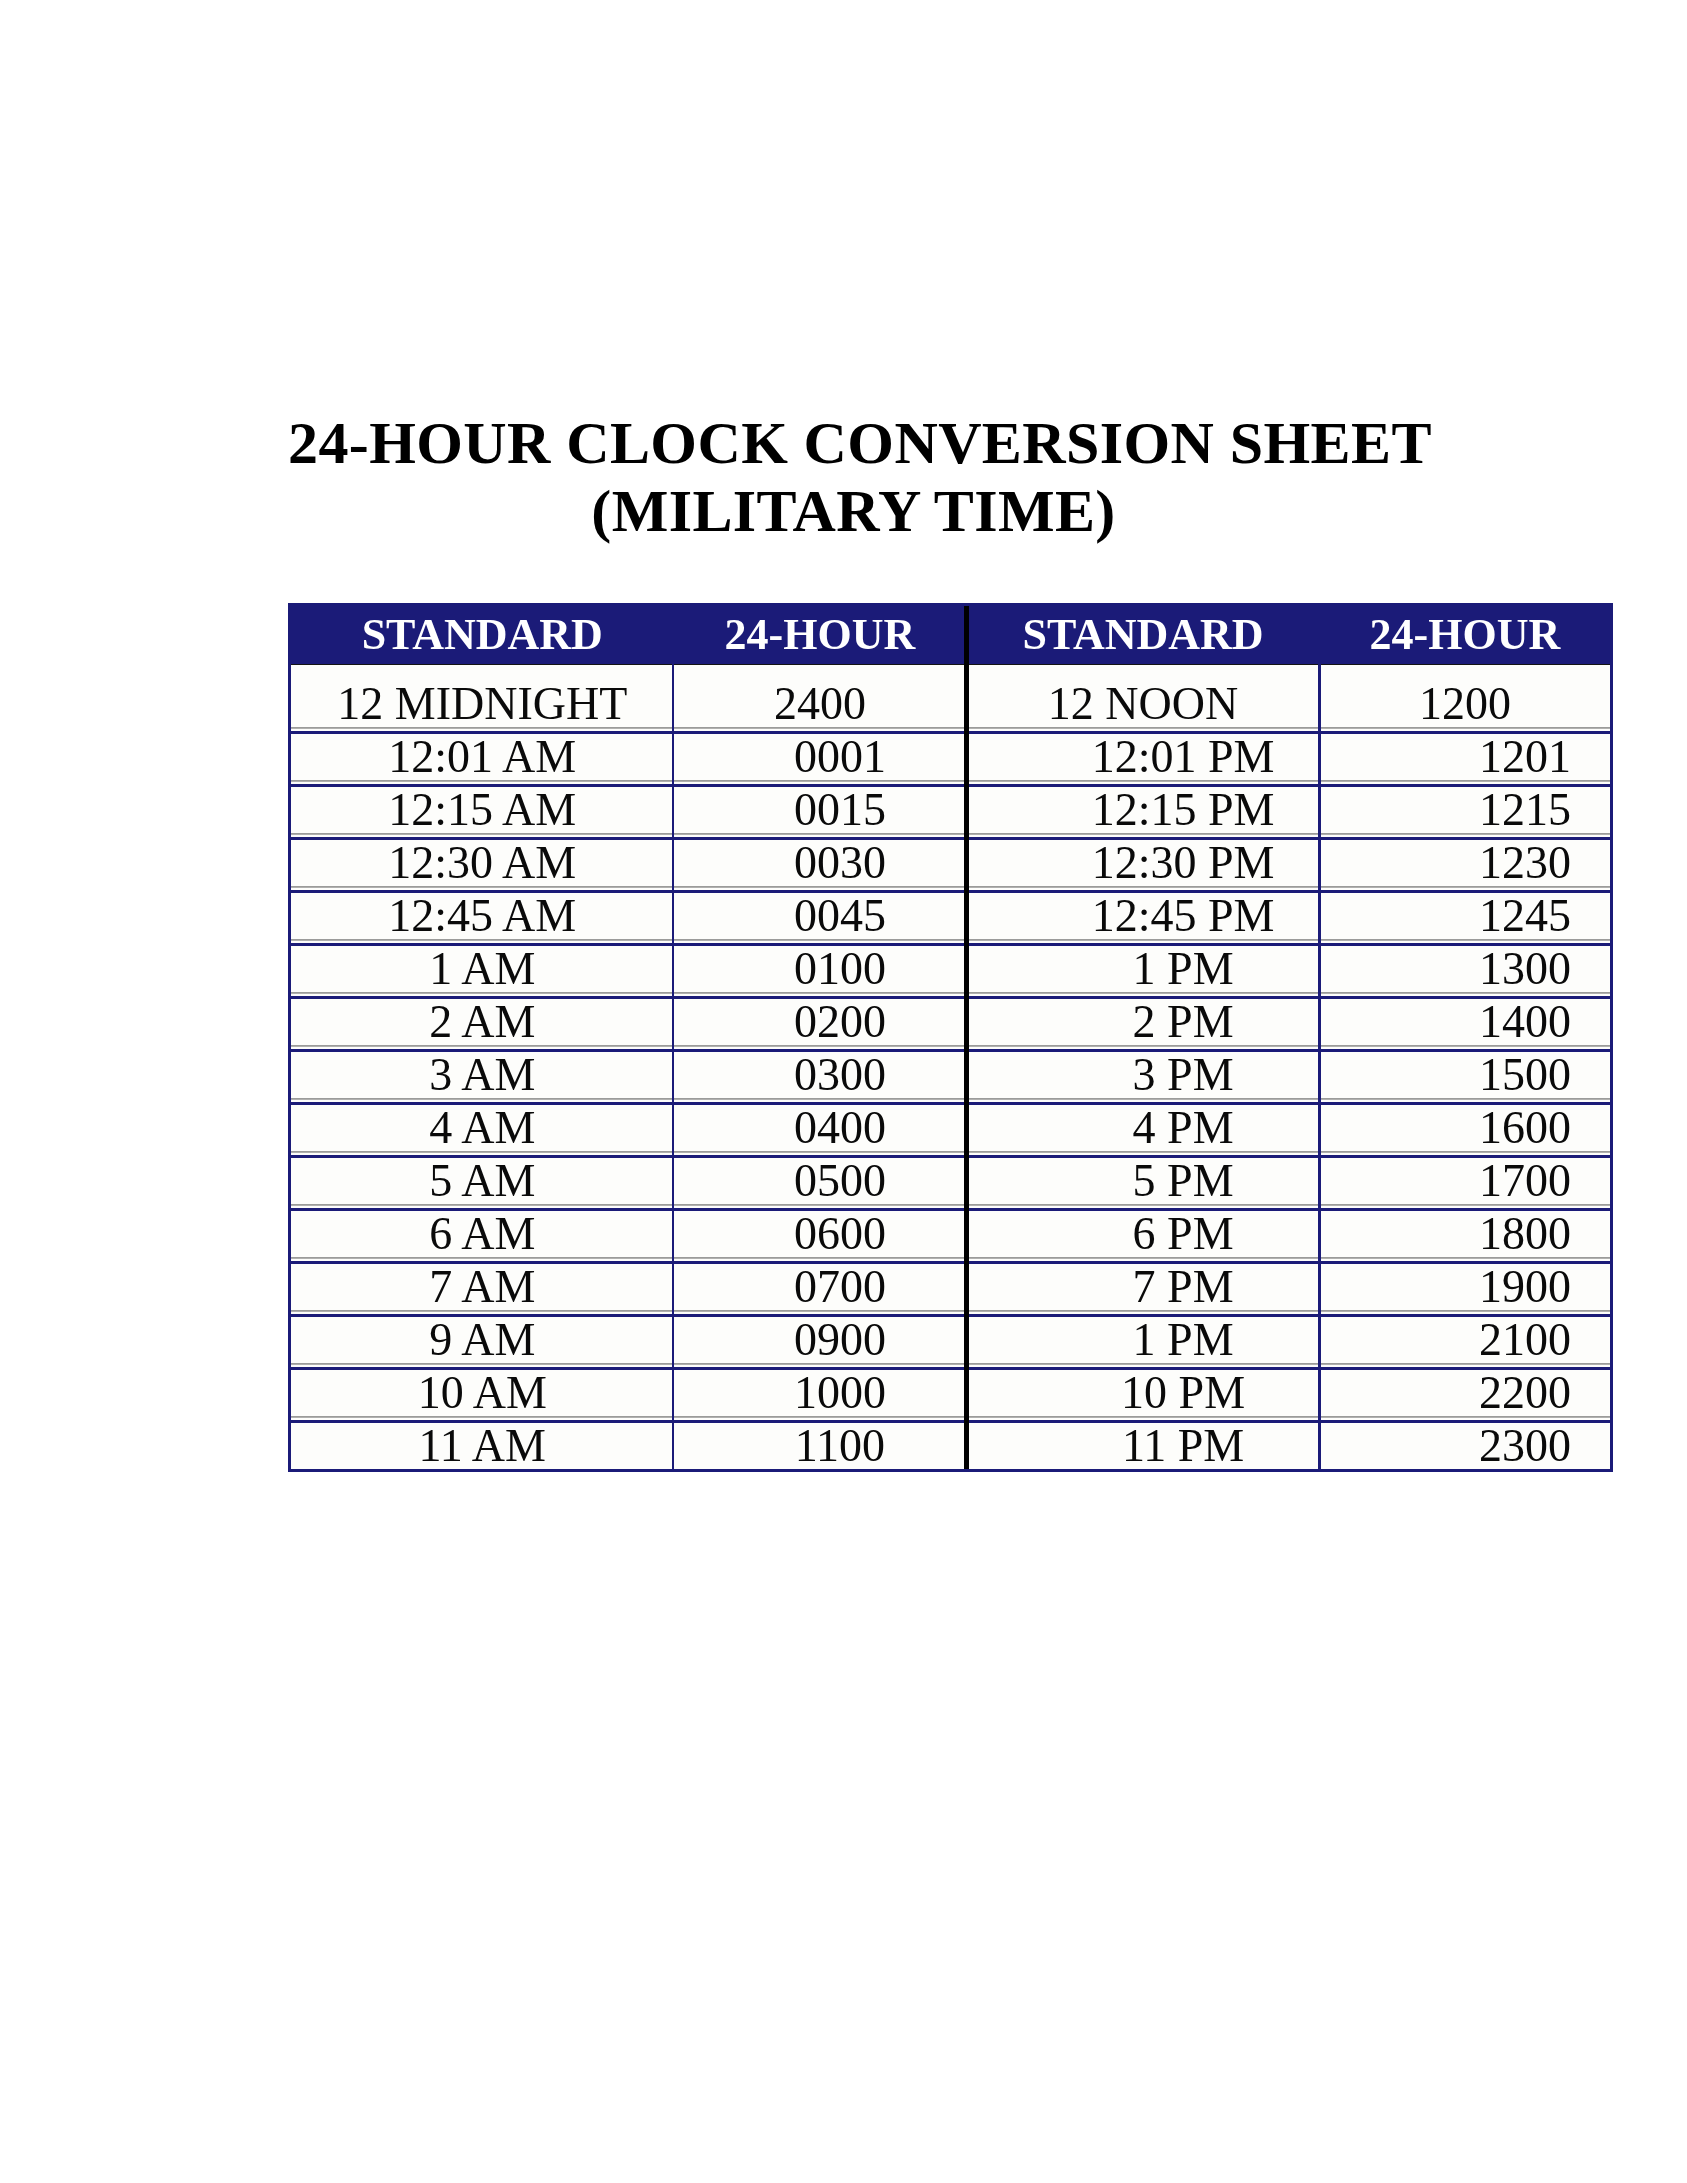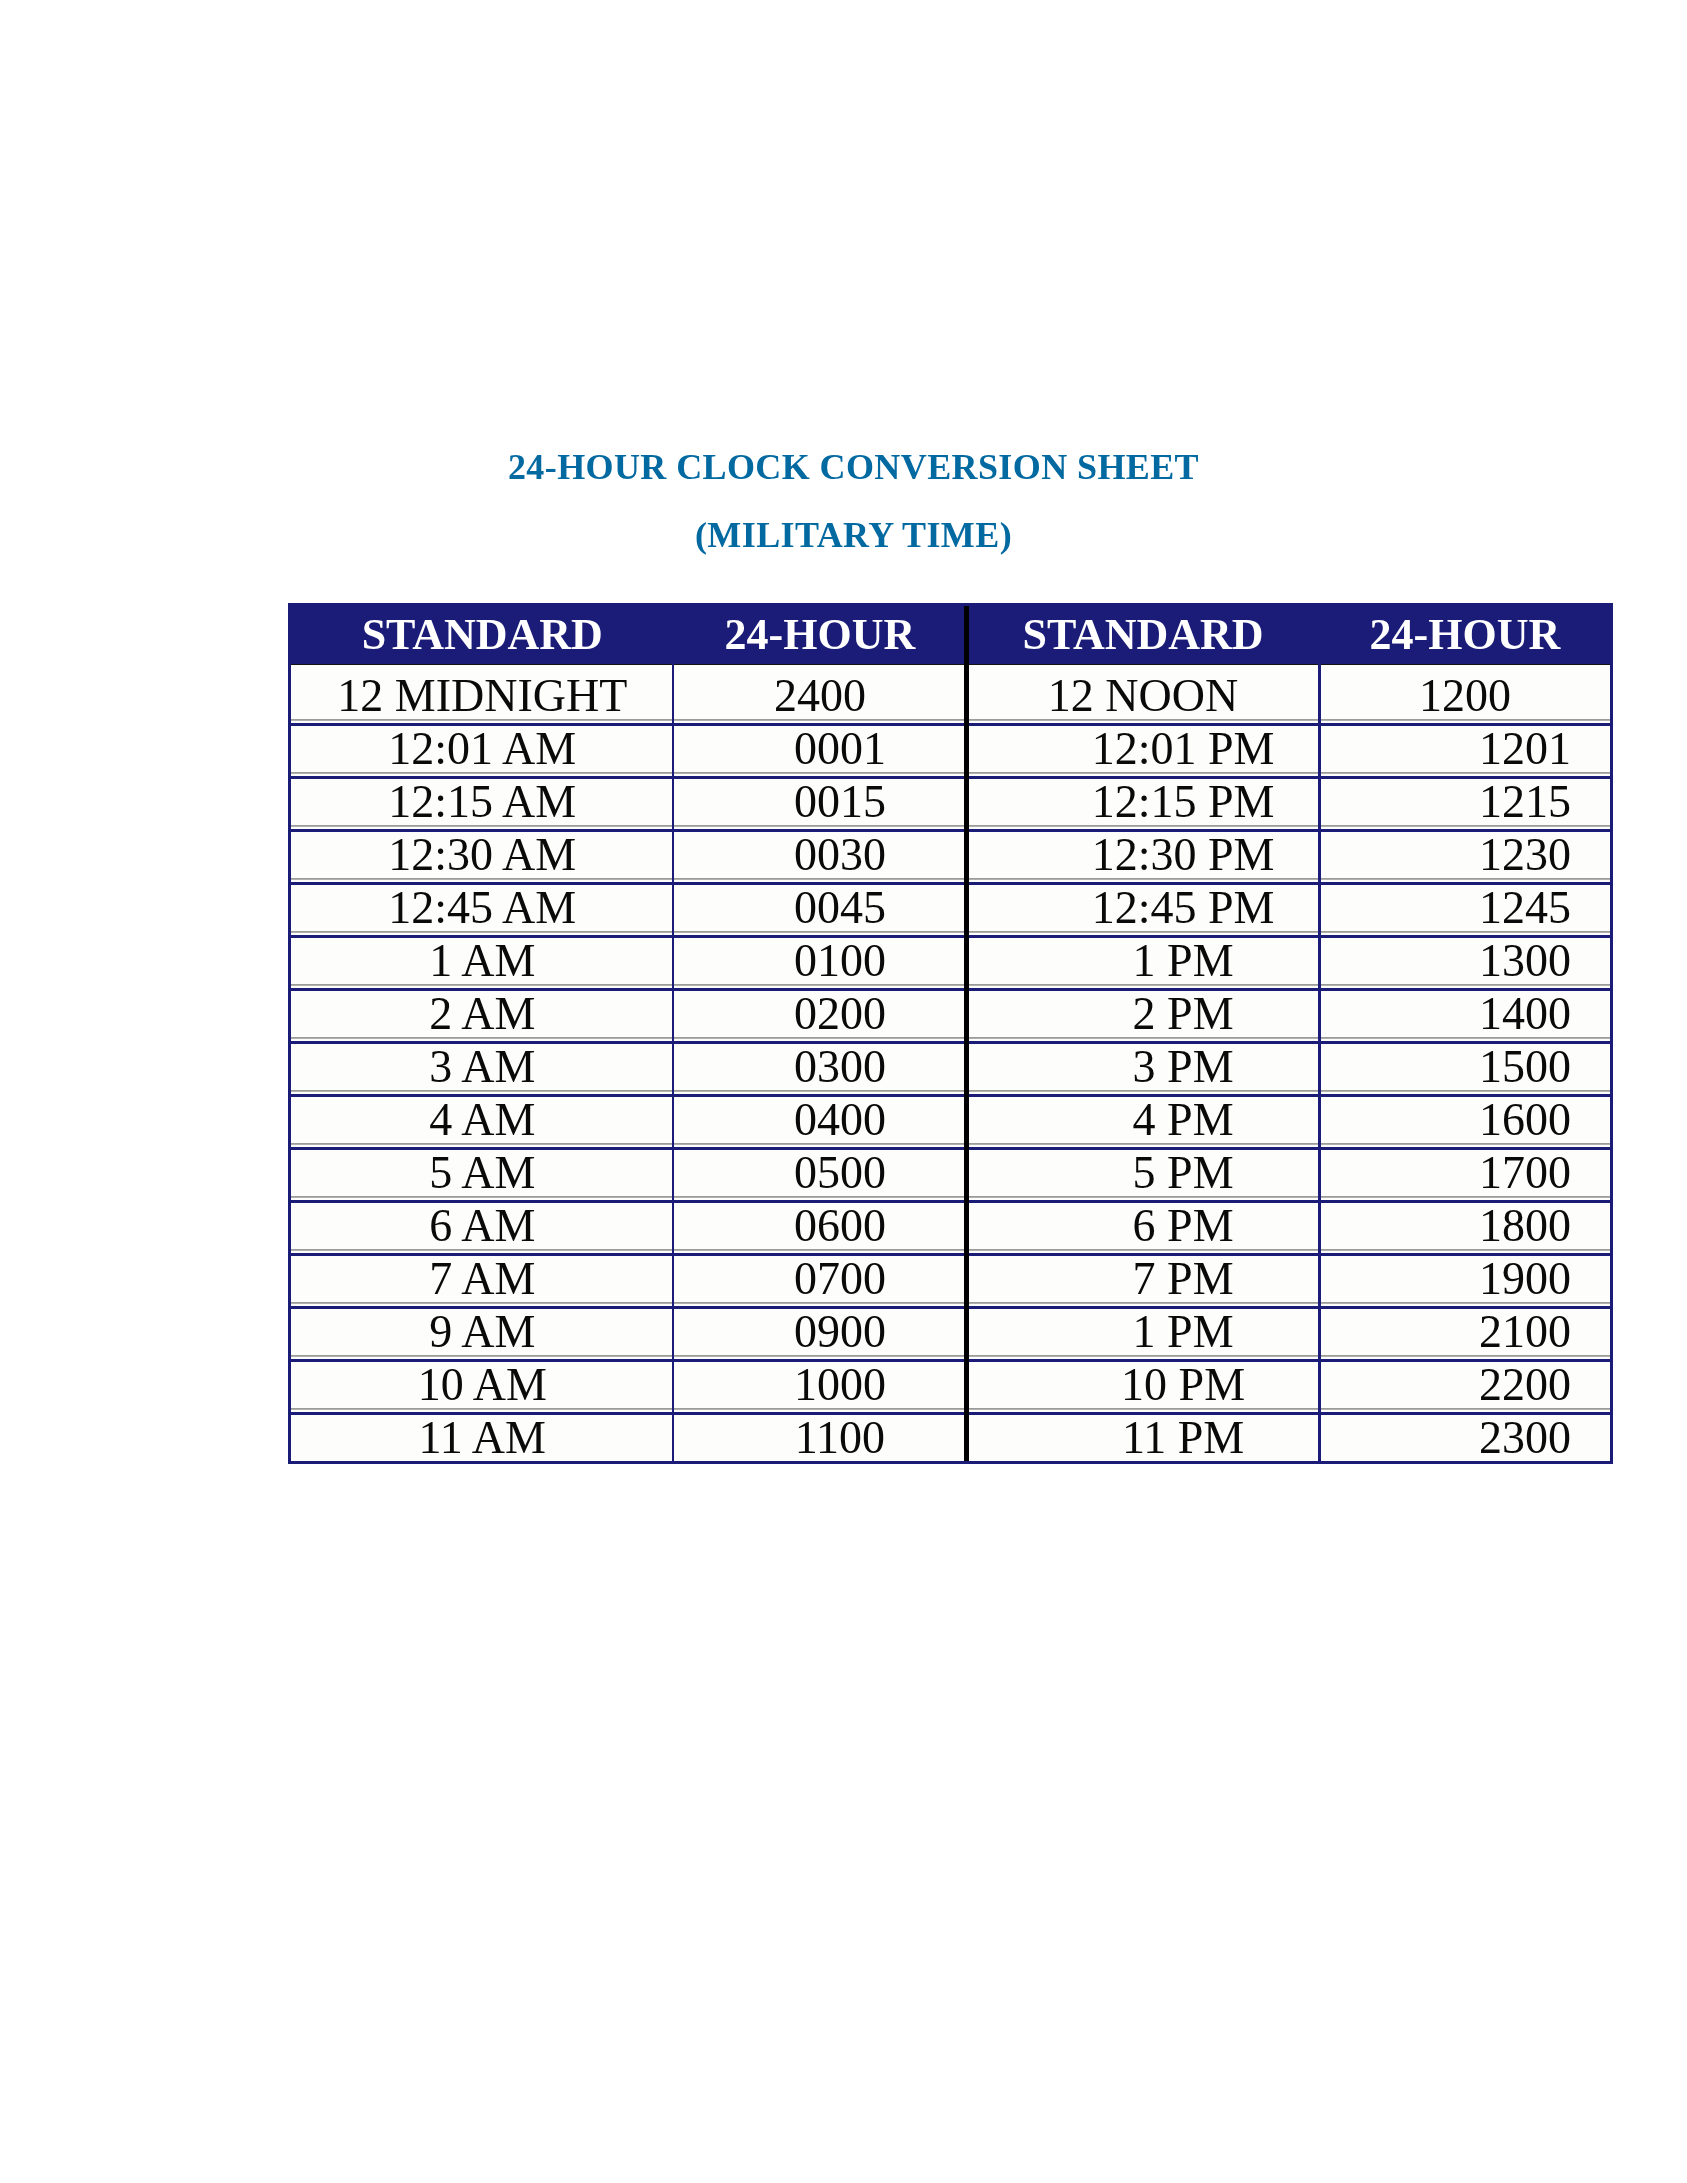--- a/index.html
+++ b/index.html
@@ -10,28 +10,28 @@
   .page {
     position: relative;
     width: 1687px;
     height: 2184px;
     background: var(--pageBg, #ffffff);
     font-family: "Liberation Serif", "DejaVu Serif", serif;
     overflow: hidden;
   }
   .doc-title {
     position: absolute;
-    top: 433px;
+    top: 409px;
     left: 288px;
     width: 1131px;
     text-align: center;
     font-weight: bold;
-    font-size: 36px;
+    font-size: 60px;
     line-height: 68px;
-    color: #0369a1;
+    color: #000000;
     letter-spacing: 0.4px;
     white-space: nowrap;
   }
   .tbl {
     position: absolute;
     left: 288px;
     top: 603px;
     width: 1325px;
     border: 3.5px solid var(--navy, #1b1b78);
     background: #fdfdfb;
@@ -54,21 +54,21 @@
     white-space: nowrap;
   }
   .tbody { position: relative; }
   .row {
     display: grid;
     grid-template-columns: 29% 22.2% 26.8% 22%;
     height: 46px;
     align-items: center;
   }
   .row:first-child {
-    margin-top: 8px;
+    margin-top: 16px;
   }
   .row + .row {
     margin-top: 4px;
     border-top: 3.5px solid var(--navy, #1b1b78);
     
     box-shadow: 0 -2.6px 0 0 #fdfdfb, 0 -3.5px 0 0 #3a3a3a;
     gap: 20px;
   }
   .cell {
     font-size: 46px;

